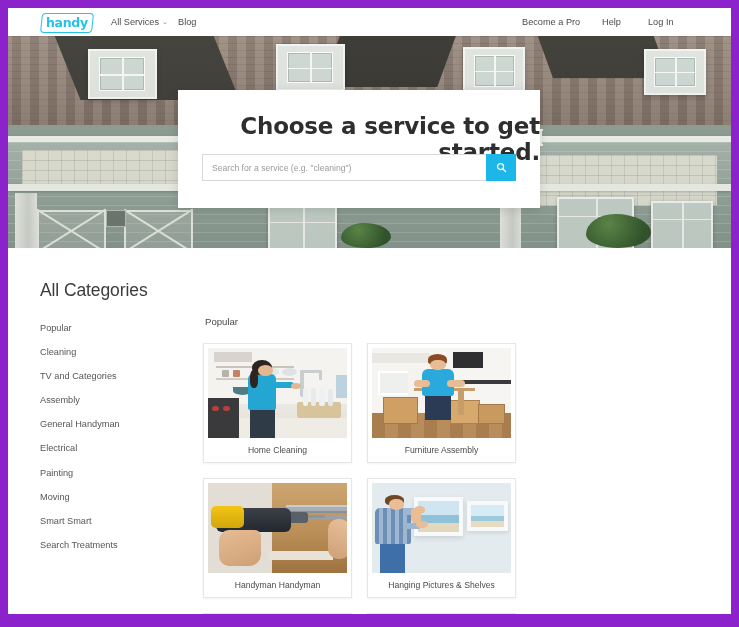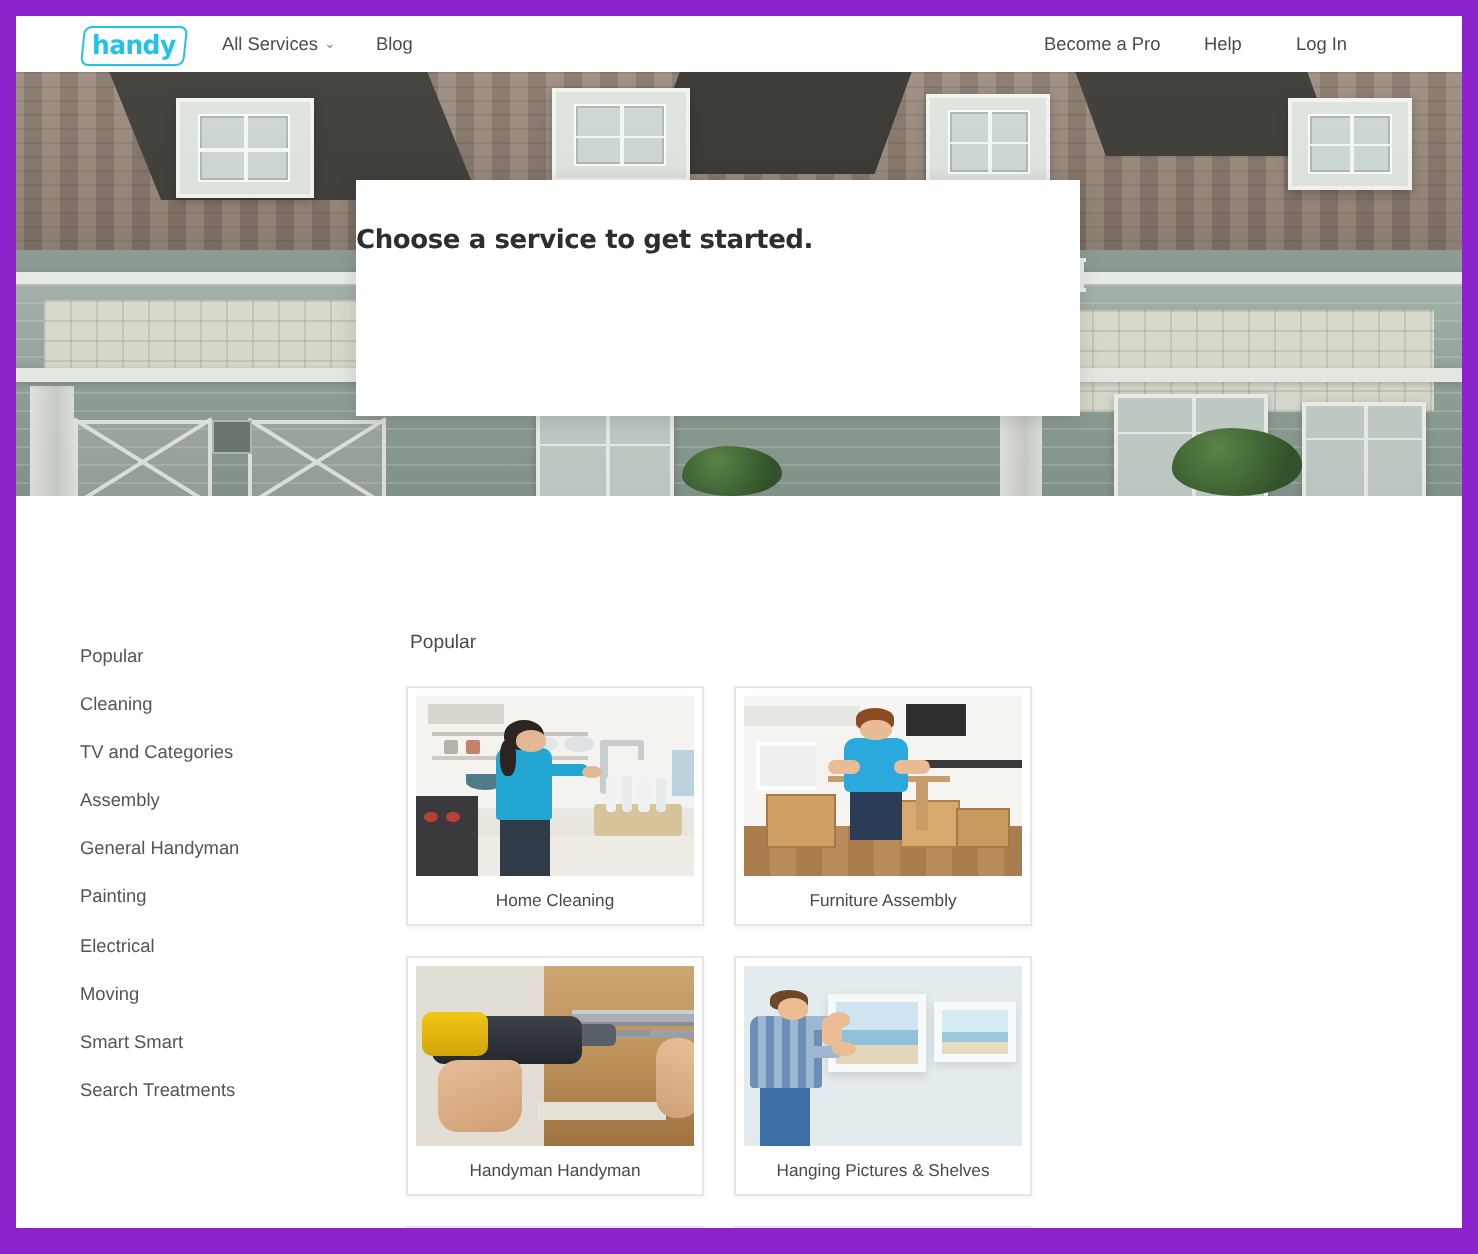--- a/index.html
+++ b/index.html
@@ -71,21 +71,21 @@
     position: absolute;
     top: 0;
     height: 28px;
     line-height: 28px;
     font-size: 9.2px;
     color: #4c4c4c;
     white-space: nowrap;
     cursor: pointer;
   }
   #nav-all-services { left: 103px; }
-  #nav-blog         { left: 180px; }
+  #nav-blog         { left: 170px; }
   #nav-become-pro   { left: 514px; }
   #nav-help         { left: 594px; }
   #nav-login        { left: 640px; }
   .chev {
     display: inline-block;
     margin-left: 3px;
     font-size: 7px;
     color: #8a8a8a;
     position: relative;
     top: -1px;
@@ -227,23 +227,23 @@
     width: 362px;
     height: 118px;
     background: #ffffff;
     z-index: 20;
     box-shadow: 0 2px 10px rgba(0,0,0,.13);
   }
   #hero-title {
     position: absolute;
     left: 0; right: 0;
     top: 23px;
-    text-align: left;
+    text-align: right;
     font-family: "DejaVu Sans", sans-serif;
-    font-size: 13px;
+    font-size: 23px;
     font-weight: 700;
     color: #2e2e2e;
     letter-spacing: -0.2px;
   }
   #search-row {
     position: absolute;
     left: 24px;
     top: 64px;
     width: 314px;
     height: 27px;
@@ -517,33 +517,43 @@
 
         <div class="h-layer garage-x" style="left:4%;top:82%;width:9%;height:18%;"></div>
         <div class="h-layer garage-x" style="left:16%;top:82%;width:9%;height:18%;"></div>
         <div class="h-layer lamp" style="left:13.5%;top:82%;width:2.5%;height:7%;"></div>
       </div>
       <div id="hero-shade"></div>
     </div>
 
     <div id="hero-card">
       <div id="hero-title">Choose a service to get started.</div>
+      <div id="search-row">
+        <input id="search-input" type="text" placeholder="Search for a service (e.g. &quot;cleaning&quot;)" style="">
+        <button id="search-button">
+          <svg width="11" height="11" viewBox="0 0 16 16">
+            <circle cx="6.6" cy="6.6" r="4.4" fill="none" stroke="#ffffff" stroke-width="1.8"></circle>
+            <line x1="10.1" y1="10.1" x2="14" y2="14" stroke="#ffffff" stroke-width="1.9" stroke-linecap="round"></line>
+          </svg>
+        </button>
+      </div>
     </div>
 
     <div id="categories-section">
 
+      <div id="all-categories-title">All Categories</div>
 
       <div id="category-sidebar">
         <div class="sidebar-item">Popular</div>
         <div class="sidebar-item">Cleaning</div>
         <div class="sidebar-item">TV and Categories</div>
         <div class="sidebar-item">Assembly</div>
         <div class="sidebar-item">General Handyman</div>
+        <div class="sidebar-item">Electrical</div>
         <div class="sidebar-item">Painting</div>
-        <div class="sidebar-item">Electrical</div>
         <div class="sidebar-item">Moving</div>
         <div class="sidebar-item">Smart Smart</div>
         <div class="sidebar-item">Search Treatments</div>
       </div>
 
       <div id="popular-panel">
         <div id="popular-heading">Popular</div>
 
         <div id="card-grid">
 

